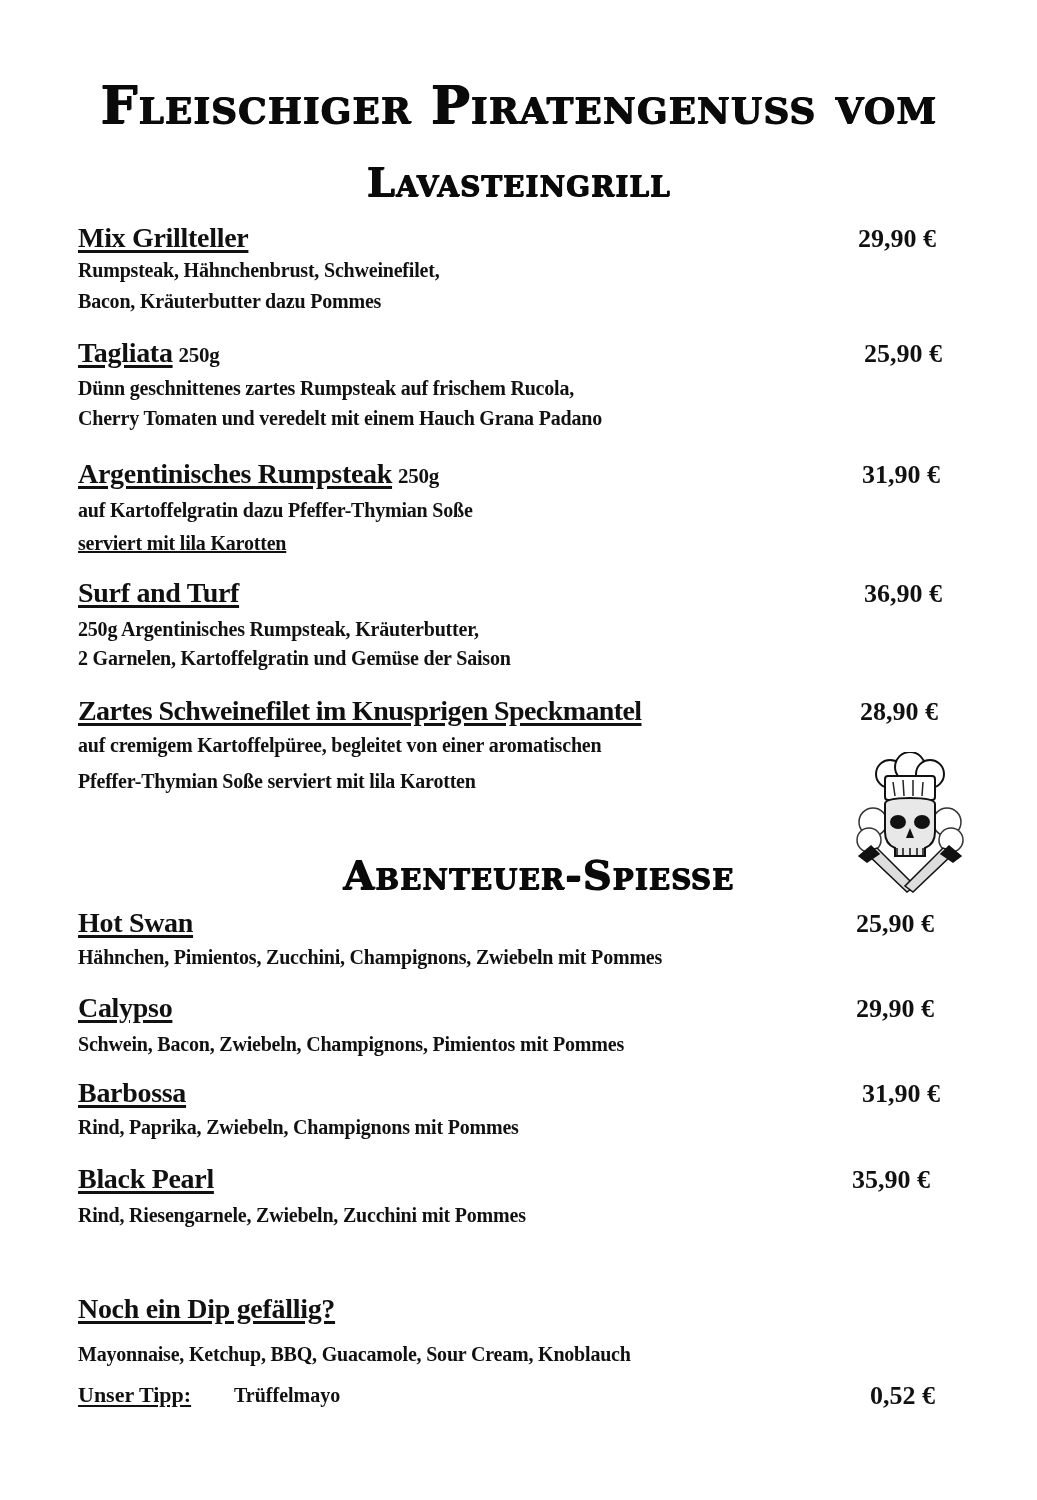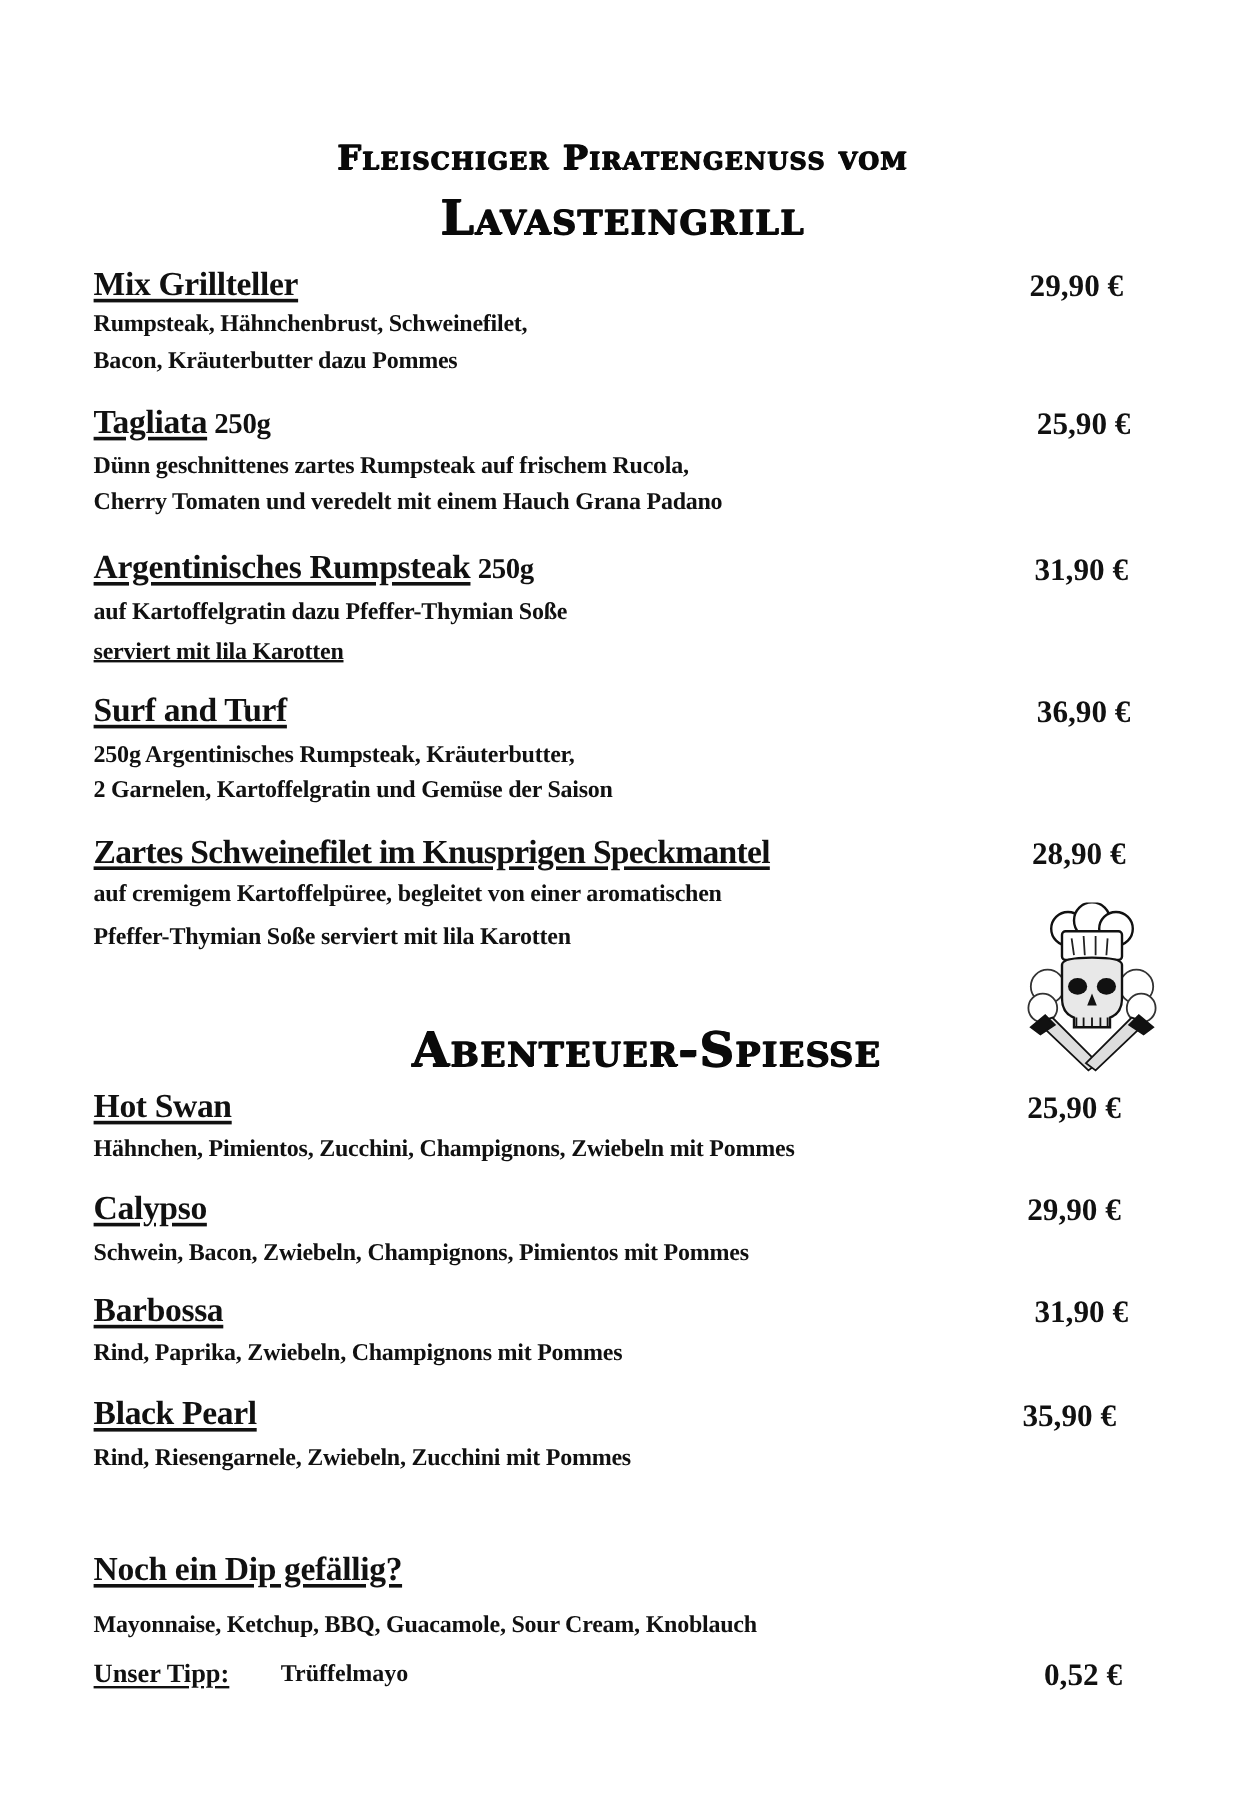--- a/index.html
+++ b/index.html
@@ -10,39 +10,39 @@
       position: absolute;
       left: 0; width: 1037px;
       text-align: center;
       font-family: "DejaVu Serif", "Liberation Serif", serif;
       font-weight: bold;
       font-variant: small-caps;
       color: #0a0a0a;
       letter-spacing: 1px;
       text-shadow: 1px 0 0 #0a0a0a, 0 1px 0 #0a0a0a;
     }
-    .t1 { top: 107px; font-size: 28px; line-height: 50px; }
+    .t1 { top: 80px; font-size: 52px; line-height: 50px; }
     .t2 { top: 157px; font-size: 40px; line-height: 50px; }
     .t3 { top: 850px; font-size: 40px; line-height: 50px; left: 20px; }
 
     .item-name {
       position: absolute;
       left: 78px;
       font-size: 28px;
       font-weight: bold;
       text-decoration: underline;
       text-decoration-thickness: 3px;
       text-underline-offset: 3px;
       white-space: nowrap;
       letter-spacing: -0.3px;
     }
     .item-name .weight {
       text-decoration: none;
       display: inline-block;
-      font-size: 24px;
+      font-size: 21px;
       margin-left: 6px;
     }
     .desc {
       position: absolute;
       left: 78px;
       font-size: 20px;
       font-weight: bold;
       white-space: nowrap;
       letter-spacing: -0.2px;
     }

